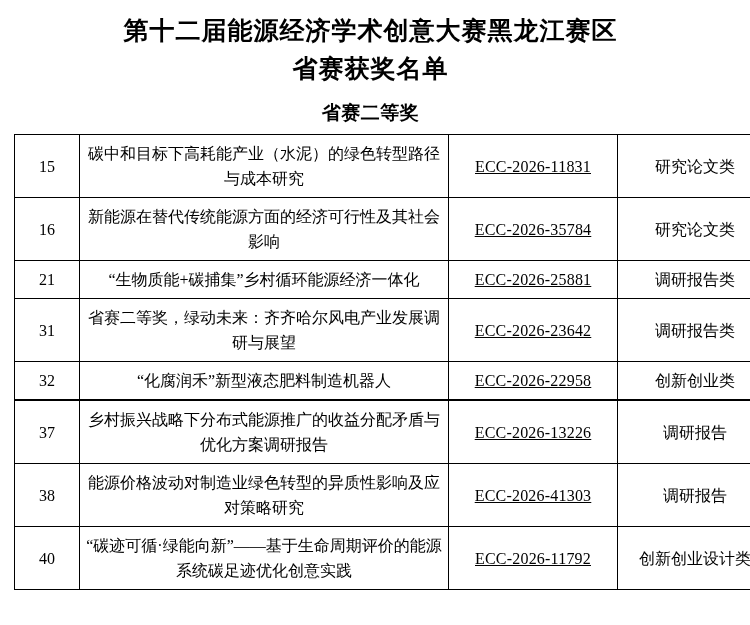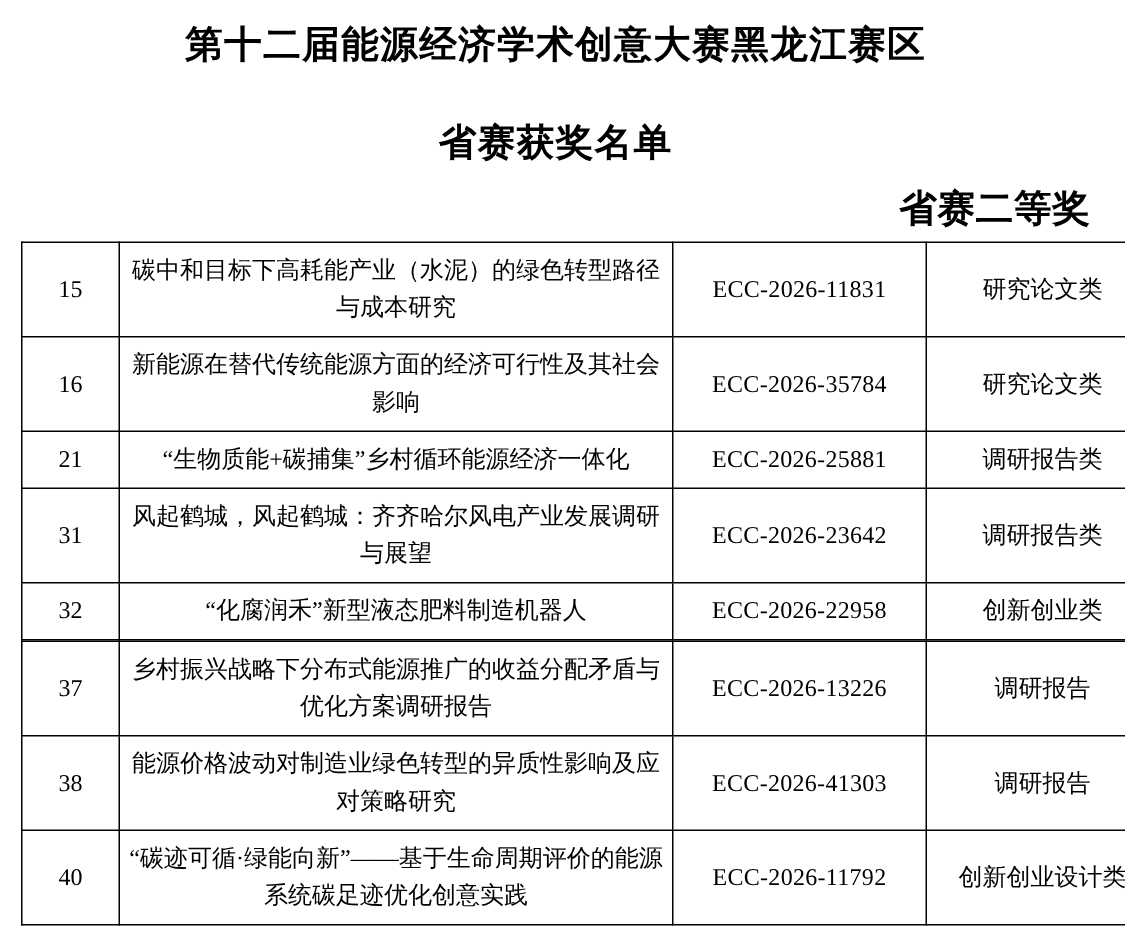--- a/index.html
+++ b/index.html
@@ -25,26 +25,25 @@
     text-align: center;
     font-family: "Liberation Serif", serif;
     font-weight: bold;
     font-size: 25px;
     line-height: 38px;
     letter-spacing: 1px;
     margin: 4px 0 0 0;
   }
   .doc-title .line2 {
     display: block;
-    margin-top: 27px;
   }
   .section-heading {
-    text-align: right;
+    text-align: center;
     font-weight: bold;
-    font-size: 25px;
+    font-size: 19px;
     line-height: 30px;
     margin: 10px 0 6px 0;
     letter-spacing: 0.5px;
   }
   table.award-table {
     border-collapse: collapse;
     width: 100%;
     table-layout: fixed;
   }
   table.award-table td {
@@ -61,20 +60,21 @@
   td.col-title {
     width: 360px;
     padding-left: 8px;
     padding-right: 8px;
     font-family: Liberation Serif, serif;
   }
   td.col-code {
     width: 160px;
     font-family: "Liberation Serif", serif;
     letter-spacing: 0.2px;
+    text-decoration: underline;
   }
   td.col-type {
     width: 146px;
   }
 </style>
 </head>
 <body>
 
 <div class="page">
 
@@ -100,21 +100,21 @@
         <td class="col-type">研究论文类</td>
       </tr>
       <tr>
         <td class="col-no">21</td>
         <td class="col-title">“生物质能+碳捕集”乡村循环能源经济一体化</td>
         <td class="col-code">ECC-2026-25881</td>
         <td class="col-type">调研报告类</td>
       </tr>
       <tr>
         <td class="col-no">31</td>
-        <td class="col-title">风起鹤城，风起鹤城：齐齐哈尔风电产业发展调研与展望</td>
+        <td class="col-title">省赛二等奖，绿动未来：齐齐哈尔风电产业发展调研与展望</td>
         <td class="col-code">ECC-2026-23642</td>
         <td class="col-type">调研报告类</td>
       </tr>
       <tr>
         <td class="col-no">32</td>
         <td class="col-title">“化腐润禾”新型液态肥料制造机器人</td>
         <td class="col-code">ECC-2026-22958</td>
         <td class="col-type">创新创业类</td>
       </tr>
     </tbody>

